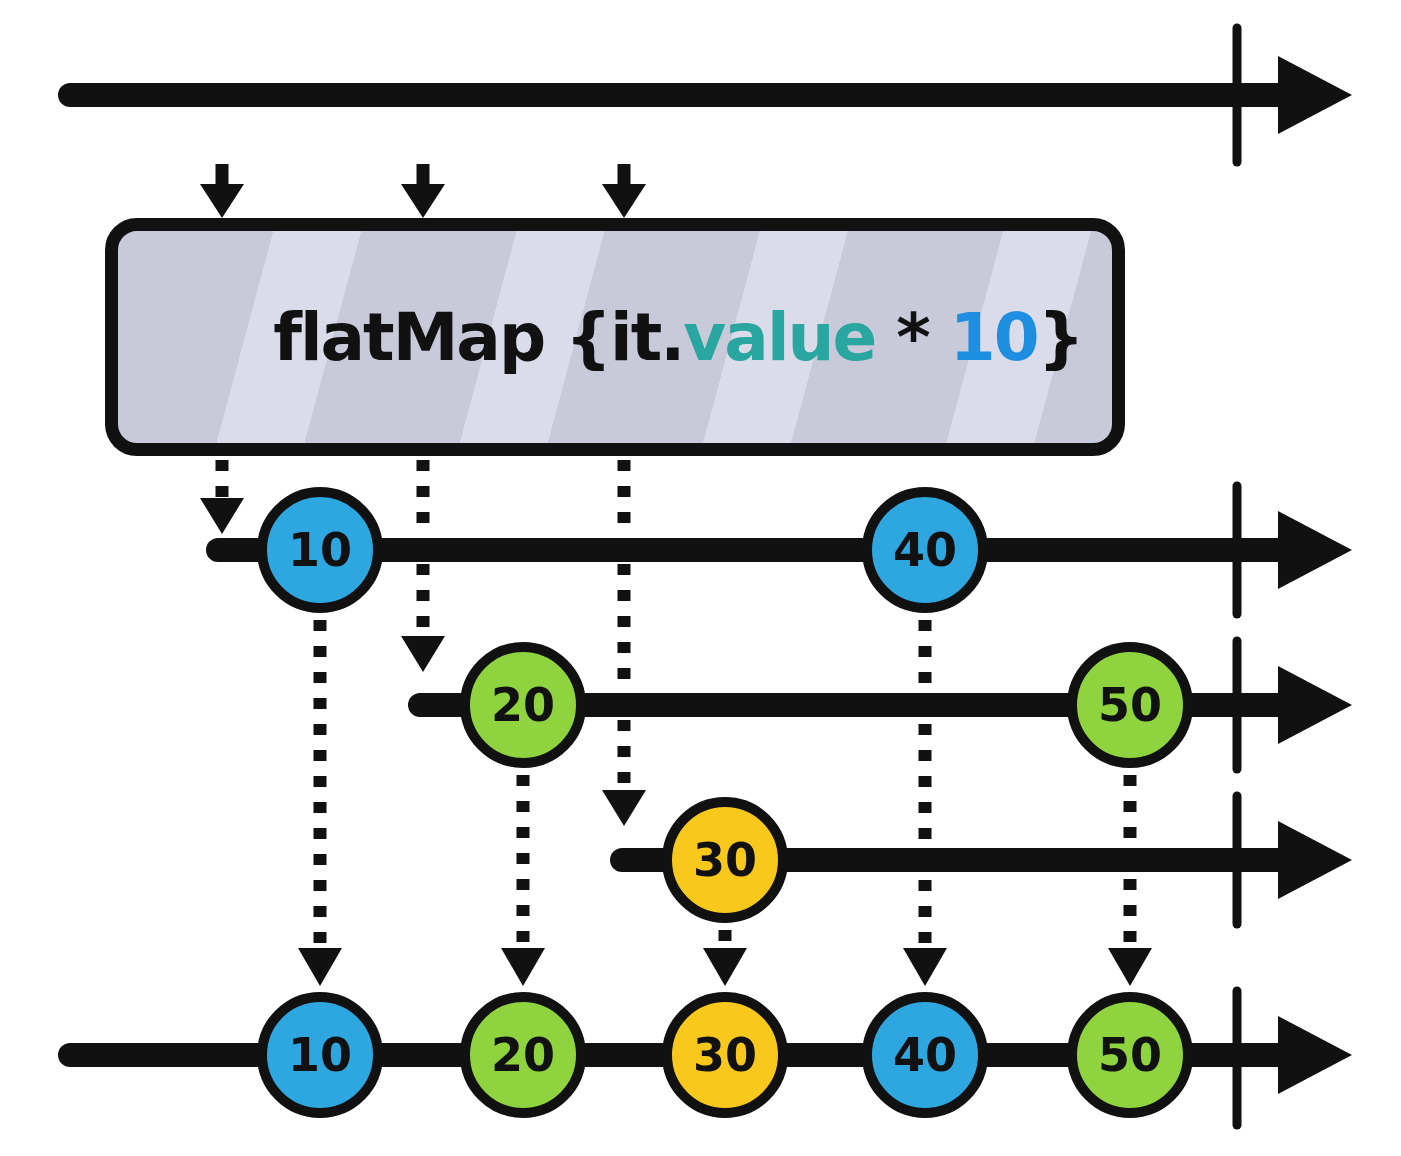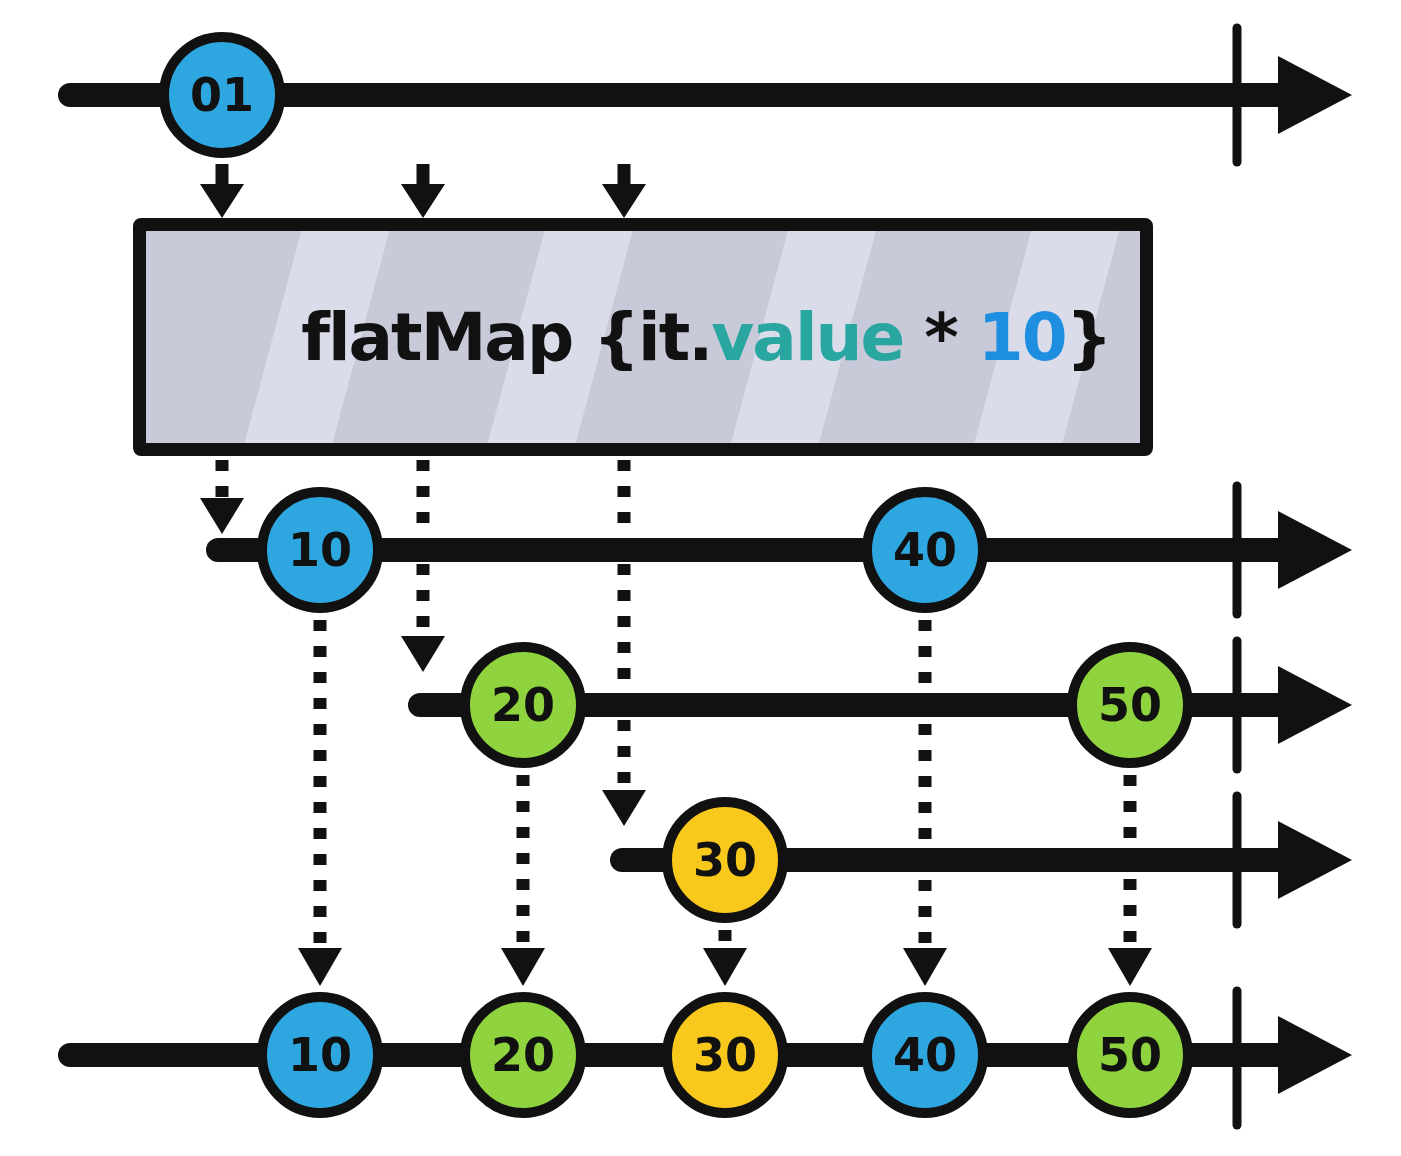--- a/index.html
+++ b/index.html
@@ -10,25 +10,24 @@
   .marble {
     position:absolute; width:126px; height:126px;
     border:10px solid #111; border-radius:50%;
     display:flex; align-items:center; justify-content:center;
     font-size:46px; font-weight:bold; color:#111;
     z-index:3;
   }
 
   .op-box {
     position:absolute; left:105px; top:218px; width:1020px; height:238px;
-    border:13px solid #111; border-radius:8px;
+    border:13px solid #111; border-radius:32px;
     background:repeating-linear-gradient(105deg, #c8cada 0 150px, #dadce9 150px 235px);
     display:flex; align-items:center; justify-content:center;
     z-index:2;
-    margin-left:28px;
   }
   .op-text { font-size:66px; font-weight:bold; color:#111; letter-spacing:-2px; white-space:pre; }
   .op-text span { white-space:pre; }
 
   .tl { stroke:#111; stroke-width:24; stroke-linecap:round; }
   .tick { stroke:#111; stroke-width:9; stroke-linecap:round; }
   .solid-arrow-line { stroke:#111; stroke-width:13; }
   .dash { stroke:#111; stroke-width:13; stroke-dasharray:11 15; stroke-linecap:butt; }
   .head { fill:#111; stroke:none; }
 </style>
@@ -100,21 +99,20 @@
       <line class="tick" x1="1237" y1="991" x2="1237" y2="1125"></line>
     </g>
   </svg>
 
   <div class="op-box">
     <div class="op-text">
       <span>flatMap {it.</span><span style="color: rgb(42, 166, 161);">value</span><span> * </span><span style="color: rgb(30, 143, 224);">10</span><span>}</span>
     </div>
   </div>
 
-  <div class="marble" style="left: 159px; top: 32px; background: rgb(46, 167, 224);">01</div>
 
   <div class="marble" style="left: 257px; top: 487px; background: rgb(46, 167, 224);">10</div>
   <div class="marble" style="left: 862px; top: 487px; background: rgb(46, 167, 224);">40</div>
 
   <div class="marble" style="left: 460px; top: 642px; background: rgb(143, 212, 62);">20</div>
   <div class="marble" style="left: 1067px; top: 642px; background: rgb(143, 212, 62);">50</div>
 
   <div class="marble" style="left: 662px; top: 797px; background: rgb(248, 200, 28);">30</div>
 
   <div class="marble" style="left: 257px; top: 992px; background: rgb(46, 167, 224);">10</div>

